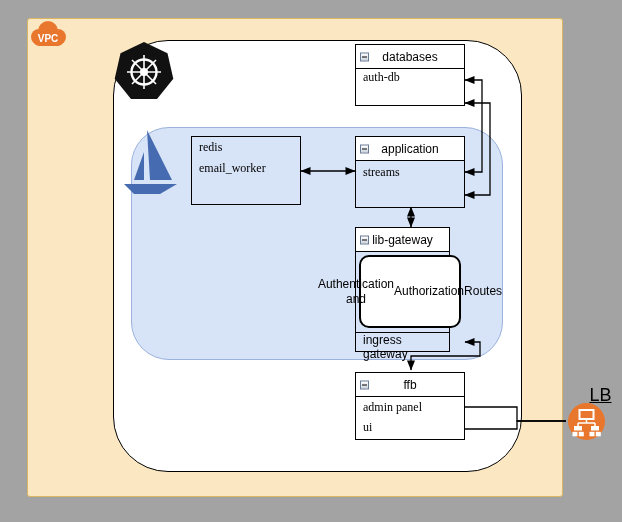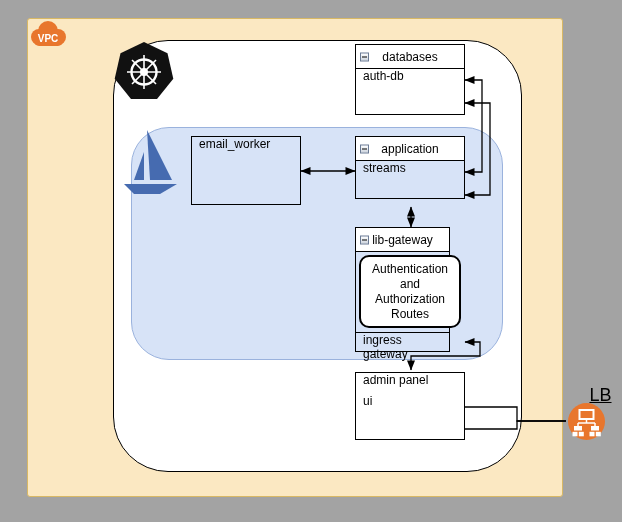--- a/index.html
+++ b/index.html
@@ -32,26 +32,26 @@
   .collapse {
     position: absolute; left: 4px; top: 50%; transform: translateY(-50%);
     width: 9px; height: 9px; border: 1px solid #6b7b95;
     background: linear-gradient(#ffffff, #ccd3dd);
   }
   .collapse::after {
     content: ""; position: absolute; left: 1px; right: 1px; top: 3px; height: 1px; background: #000;
   }
   .trow {
     height: calc((100% - 25px) / 2);
-    display: flex; padding-left: 7px;
+    display: flex; align-items: center; padding-left: 7px; font-family: Liberation Serif, serif;
   }
   .libgw .note {
     position: absolute; left: 3px; top: 27px; width: 102px; height: 73px;
     border: 2px solid #000; border-radius: 10px; background: #fff;
-    display: flex; flex-direction: column; align-items: center; justify-content: center;
+    display: flex; flex-direction: row; align-items: center; justify-content: center;
     text-align: center; line-height: 15px;
   }
   .libgw .ingress {
     position: absolute; left: 0; right: 0; top: 104px; height: 19px;
     border-top: 1px solid var(--node_stroke);
     display: flex; align-items: flex-start; padding-left: 7px;
   }
 
   .overlay { position: absolute; left: 0; top: 0; pointer-events: none; }
 
@@ -94,37 +94,40 @@
   <div class="mesh"></div>
 
   <svg class="icon-abs" style="left:124px;top:118px" width="54" height="78" viewBox="0 0 54 78">
     <g style="fill:var(--istio_blue)">
       <polygon points="23,12 26,62 48,62"></polygon>
       <polygon points="10,62 20,34 20,62"></polygon>
       <polygon points="0,66 53,66 36,76 10,76"></polygon>
     </g>
   </svg>
 
-  <div class="table" style="left:355px;top:44px;width:110px;height:71px">
+  <div class="table" style="left:355px;top:44px;width:110px;height:62px">
     <div class="thead">
       <span class="collapse"></span>
       <span>databases</span>
     </div>
     <div class="trow">
       <span>auth-db</span>
     </div>
   </div>
 
   <div class="table" style="left:191px;top:136px;width:110px;height:69px">
     <div class="trow">
+      <span>redis</span>
+    </div>
+    <div class="trow">
       <span>email_worker</span>
     </div>
   </div>
 
-  <div class="table" style="left:355px;top:136px;width:110px;height:63px">
+  <div class="table" style="left:355px;top:136px;width:110px;height:72px">
     <div class="thead">
       <span class="collapse"></span>
       <span>application</span>
     </div>
     <div class="trow">
       <span>streams</span>
     </div>
   </div>
 
   <div class="table libgw" style="left:355px;top:227px;width:95px;height:125px">
@@ -136,20 +139,24 @@
       <div>Authentication and</div>
       <div>Authorization</div>
       <div>Routes</div>
     </div>
     <div class="ingress">
       <span>ingress gateway</span>
     </div>
   </div>
 
   <div class="table" style="left:355px;top:372px;width:110px;height:68px">
+    <div class="thead">
+      <span class="collapse"></span>
+      <span>ffb</span>
+    </div>
     <div class="trow">
       <span>admin panel</span>
     </div>
     <div class="trow">
       <span>ui</span>
     </div>
   </div>
 
   <svg class="overlay" width="622" height="522" viewBox="0 0 622 522">
     <defs>

